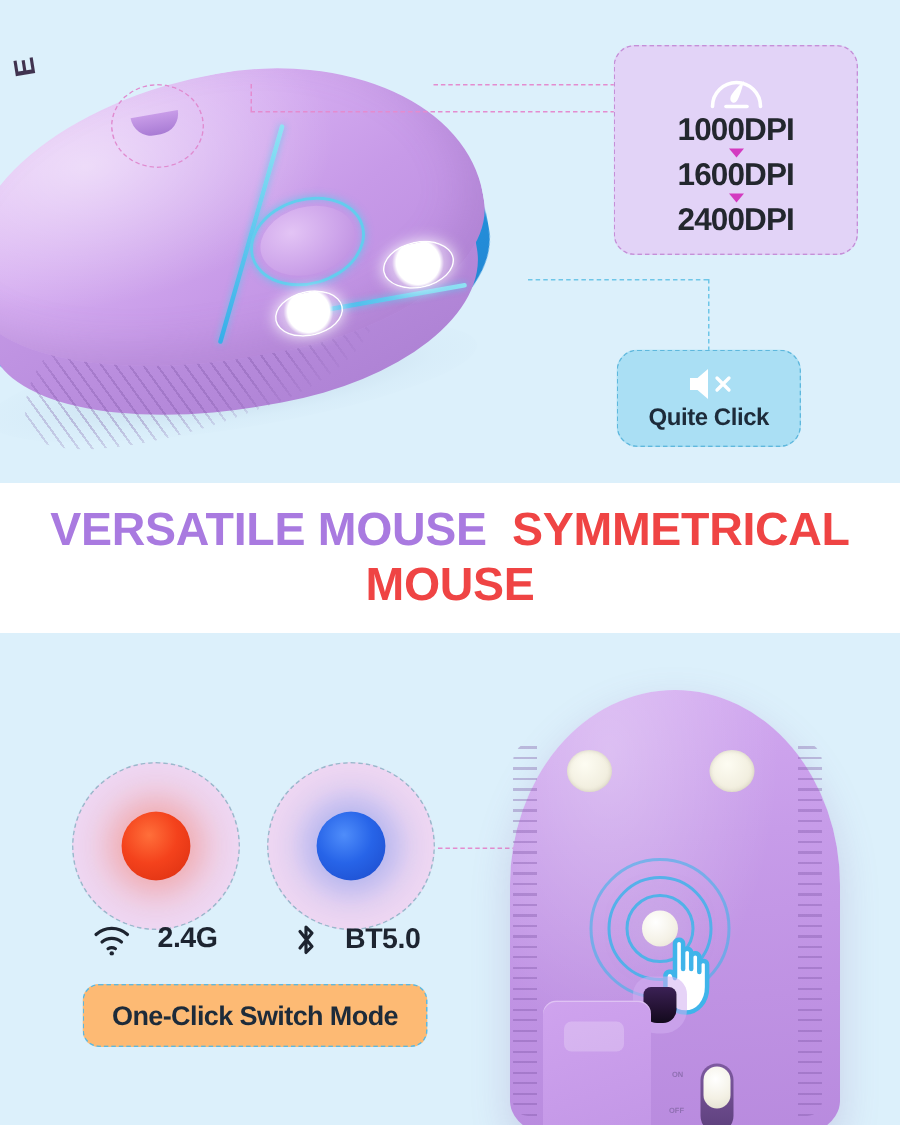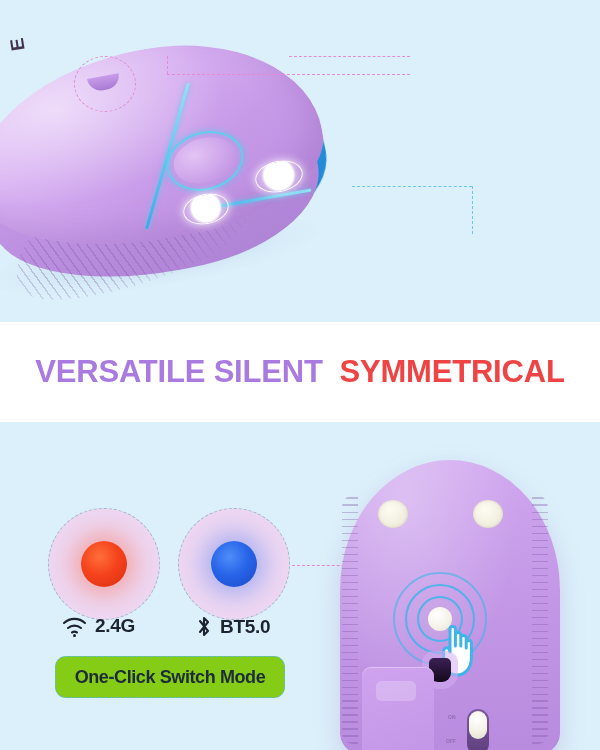--- a/index.html
+++ b/index.html
@@ -163,29 +163,29 @@
   }
   .dot-red {
     background:radial-gradient(circle at 40% 34%, #ff6f3a 0%, #f4421c 46%, #d92e10 100%);
     box-shadow:0 0 22px 10px rgba(240,70,35,.32);
   }
   .dot-blue {
     background:radial-gradient(circle at 40% 34%, #4f8dfa 0%, #2764e8 46%, #1b49c9 100%);
     box-shadow:0 0 22px 10px rgba(45,95,230,.32);
   }
   .mode-label {
-    position:absolute; display:flex; align-items:center; gap:8px;
+    position:absolute; display:flex; align-items:center; gap:18px;
     font-size:19px; font-weight:bold; color:#1d2430; letter-spacing:-0.3px;
   }
   #label-24g { left:62px; top:615px; }
   #label-bt  { left:196px; top:615px;justify-content:flex-end; }
 
   #switch-box {
     position:absolute; left:55px; top:656px; width:230px; height:42px;
-    background:#84cc16; border:1.6px dashed #5fb8dd; border-radius:11px;
+    background:#fdba74; border:1.6px dashed #5fb8dd; border-radius:11px;
     display:flex; align-items:center; justify-content:center;
   }
   .switch-label { font-size:18px; font-weight:bold; color:#1d2b3a; letter-spacing:-0.4px; }
 
   
   #mouse-bottom-view {
     position:absolute; left:330px; top:460px; width:240px; height:300px;
   }
   .mb-shell {
     position:absolute; left:10px; top:0; width:220px; height:300px;
@@ -278,28 +278,52 @@
     <div class="mt-logo">E</div>
   </div>
 
   <div class="dash-v pink" style="left:167px; top:56px; height:18px;"></div>
   <div class="dash-h pink" style="left:167px; top:74px; width:243px;"></div>
   <div class="dash-h pink" style="left:289px; top:56px; width:121px;"></div>
 
   <div class="dash-h cyan" style="left:352px; top:186px; width:120px;"></div>
   <div class="dash-v cyan" style="left:472px; top:186px; height:48px;"></div>
 
-
+  <div class="callout" id="dpi-box">
+    <span class="dpi-icon">
+      <svg class="gauge-icon" width="40" height="30" viewBox="0 0 40 30" fill="none">
+        <path d="M4 27 A16 16 0 1 1 36 27" stroke="#ffffff" stroke-width="2.4" fill="none" stroke-linecap="round"></path>
+        <path d="M13 27 L27 27" stroke="#ffffff" stroke-width="2.4" stroke-linecap="round"></path>
+        <path d="M25 10 C25 10 17 17 16 21 C15.4 23.6 17.6 25.4 19.6 24 C22 22.4 25 10 25 10 Z" fill="#ffffff"></path>
+      </svg>
+    </span>
+    <div class="dpi-val">1000DPI</div>
+    <div class="dpi-arrow"></div>
+    <div class="dpi-val">1600DPI</div>
+    <div class="dpi-arrow"></div>
+    <div class="dpi-val">2400DPI</div>
+  </div>
+
+  <div class="callout" id="quiet-box">
+    <span>
+      <svg class="mute-icon" width="34" height="26" viewBox="0 0 34 26" fill="none">
+        <path d="M4 9 H9 L16 3 V23 L9 17 H4 Z" fill="#ffffff"></path>
+        <path d="M22 9 L30 17 M30 9 L22 17" stroke="#ffffff" stroke-width="2.2" stroke-linecap="round"></path>
+      </svg>
+    </span>
+    <div class="quiet-label">Quite Click</div>
+  </div>
 </div>
 
 <div class="panel" id="panel-title">
   <div class="title-text">
-    <span class="t-purple">VERSATILE SILENT</span>
+    <span class="t-purple">VERSATILE MOUSE</span>
     <span>&nbsp;</span><span class="t-blue">SYMMETRICAL</span>
     <br>
+    <span class="t-blue">MOUSE</span>
   </div>
 </div>
 
 <div class="panel" id="panel-bottom"></div>
 
 <div class="mode-circle" id="mode-24g">
   <div class="dot dot-red"></div>
 </div>
 <div class="mode-circle" id="mode-bt">
   <div class="dot dot-blue"></div>

